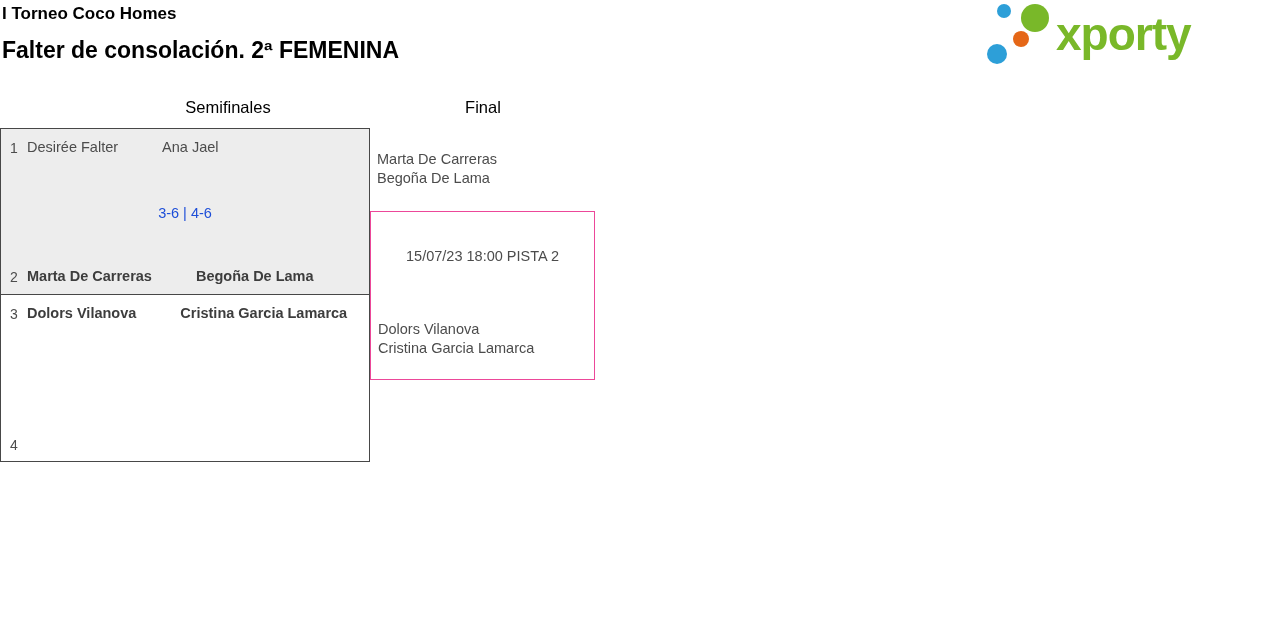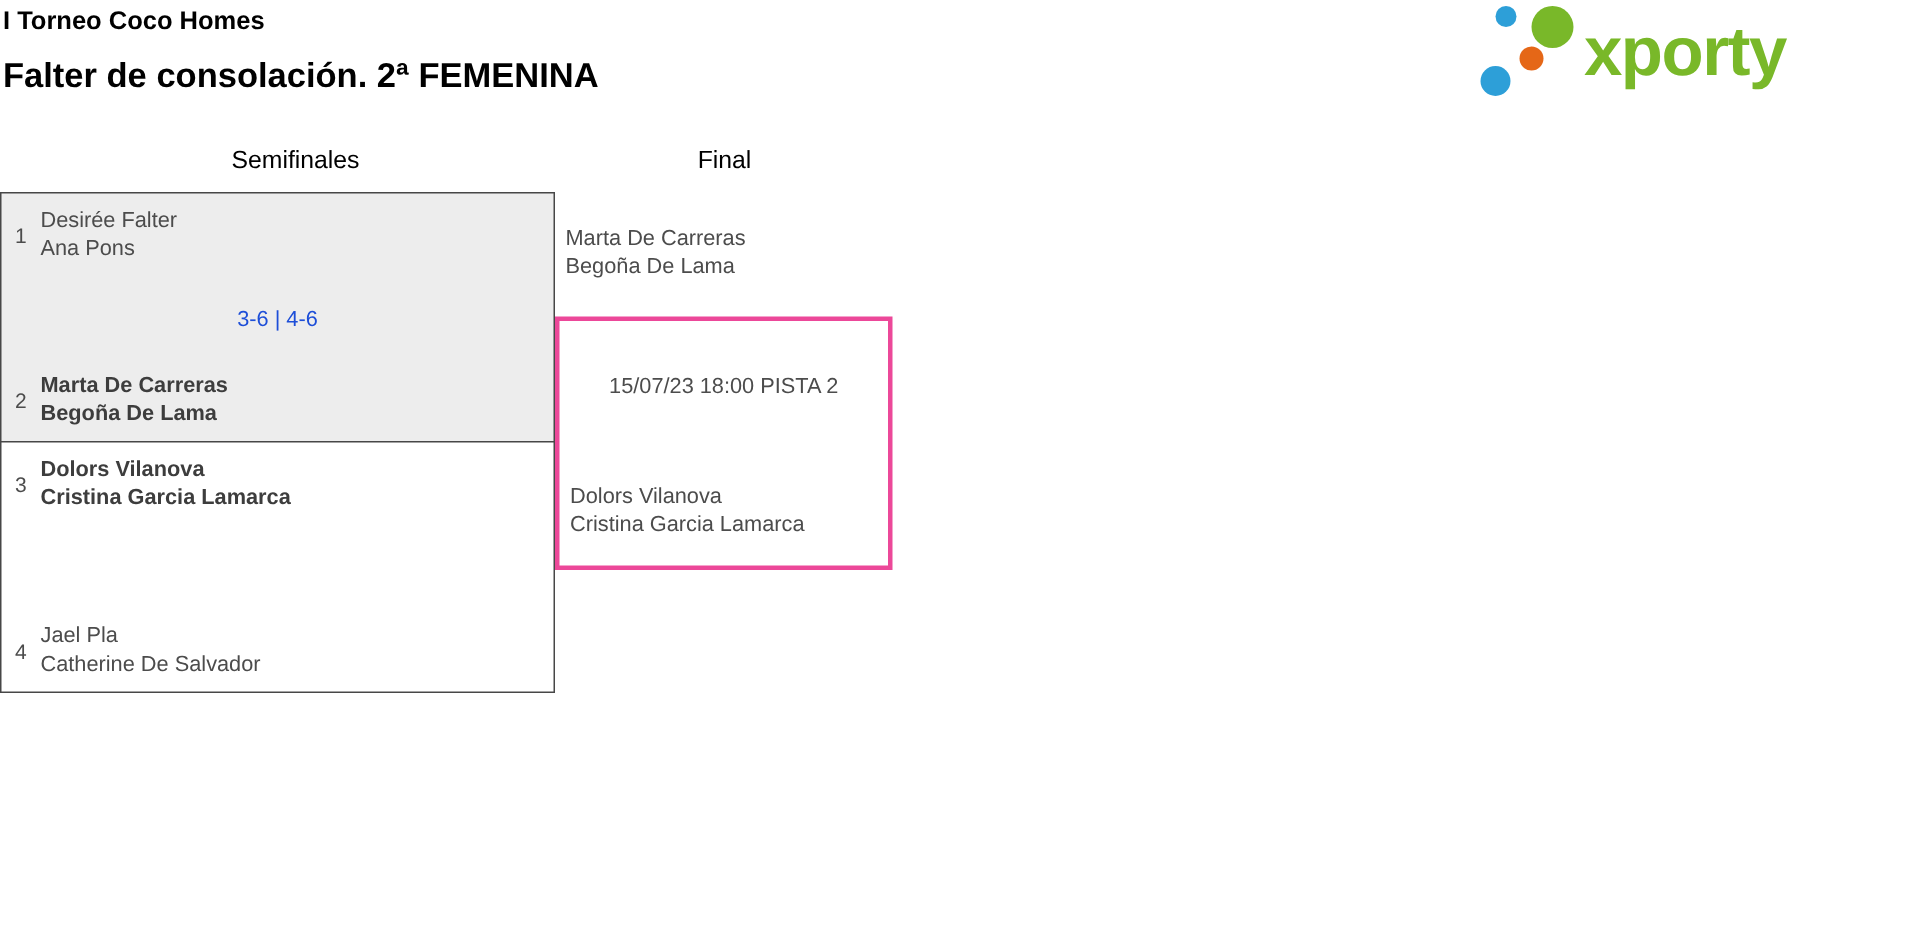--- a/index.html
+++ b/index.html
@@ -10,41 +10,41 @@
     font-family: "Liberation Sans", sans-serif;
     overflow: hidden;
   }
   .page-title    { position: absolute; left: 2px; top: 4px;  font-size: 17px; font-weight: bold; color: #000; }
   .page-subtitle { position: absolute; left: 2px; top: 37px; font-size: 23px; font-weight: bold; color: #000; }
 
   .logo { position: absolute; left: 986px; top: 2px; display: flex; align-items: center; cursor: pointer; }
   .logo-text { font-size: 46px; font-weight: bold; color: #79b829; letter-spacing: -1px; line-height: 62px; }
 
   .col-header { position: absolute; top: 98px; font-size: 16.5px; color: #000; text-align: center; font-weight: 500; }
-  .col-header.semis { left: 12px; width: 370px; }
+  .col-header.semis { left: 0; width: 370px; padding-left: 43px; }
   .col-header.finalcol { left: 370px; width: 226px; }
 
   .match { position: absolute; left: 0; width: 370px; border: 1px solid #474747; box-sizing: border-box; cursor: pointer; }
   .match.m1 { top: 128px; height: 167px; background: #ededed; }
   .match.m2 { top: 294px; height: 168px; background: #ffffff; }
 
   .team { position: absolute; left: 9px; right: 8px; display: flex; align-items: center; gap: 7px; }
   .team.top { top: 9px; }
   .team.bottom { bottom: 8px; }
   .seed { font-size: 14px; color: #4c4c4c; min-width: 10px; }
-  .names { display: flex; flex-direction: column; }
+  .names { display: flex; flex-direction: row; gap: 44px; }
   .nm { font-size: 14.5px; line-height: 19px; color: #4c4c4c; }
   .winner .nm { font-weight: bold; color: #3d3d3d; }
 
   .score { position: absolute; left: 0; width: 100%; top: 76px; text-align: center; font-size: 14.5px; color: #1d4ed8; }
 
   .final-team { position: absolute; display: flex; flex-direction: column; }
   .final-team.ft-top { left: 377px; top: 150px; }
   .final-box { position: absolute; left: 370px; top: 211px; width: 225px; height: 169px;
-               border: 3px solid #ec4899; box-sizing: border-box; background: #fff; cursor: pointer; }
+               border: 1px solid #ec4899; box-sizing: border-box; background: #fff; cursor: pointer; }
   .final-info { position: absolute; top: 36px; left: 0; width: 100%; text-align: center; font-size: 14.5px; color: #4c4c4c; }
   .final-team.ft-bottom { left: 7px; top: 108px; }
 </style>
 </head>
 <body>
 
 <div class="page-title">I Torneo Coco Homes</div>
 <div class="page-subtitle">Falter de consolación. 2ª FEMENINA</div>
 
 <div class="logo">
@@ -58,21 +58,21 @@
 </div>
 
 <div class="col-header semis">Semifinales</div>
 <div class="col-header finalcol">Final</div>
 
 <div class="match m1">
   <div class="team top">
     <span class="seed">1</span>
     <span class="names">
       <span class="nm">Desirée Falter</span>
-      <span class="nm">Ana Pons</span>
+      <span class="nm">Ana Jael</span>
     </span>
   </div>
   <div class="score">3-6 | 4-6</div>
   <div class="team bottom winner">
     <span class="seed">2</span>
     <span class="names">
       <span class="nm">Marta De Carreras</span>
       <span class="nm">Begoña De Lama</span>
     </span>
   </div>
@@ -81,24 +81,20 @@
 <div class="match m2">
   <div class="team top winner">
     <span class="seed">3</span>
     <span class="names">
       <span class="nm">Dolors Vilanova</span>
       <span class="nm">Cristina Garcia Lamarca</span>
     </span>
   </div>
   <div class="team bottom">
     <span class="seed">4</span>
-    <span class="names">
-      <span class="nm">Jael Pla</span>
-      <span class="nm">Catherine De Salvador</span>
-    </span>
   </div>
 </div>
 
 <div class="final-team ft-top">
   <span class="nm">Marta De Carreras</span>
   <span class="nm">Begoña De Lama</span>
 </div>
 
 <div class="final-box">
   <div class="final-info">15/07/23 18:00 PISTA 2</div>

